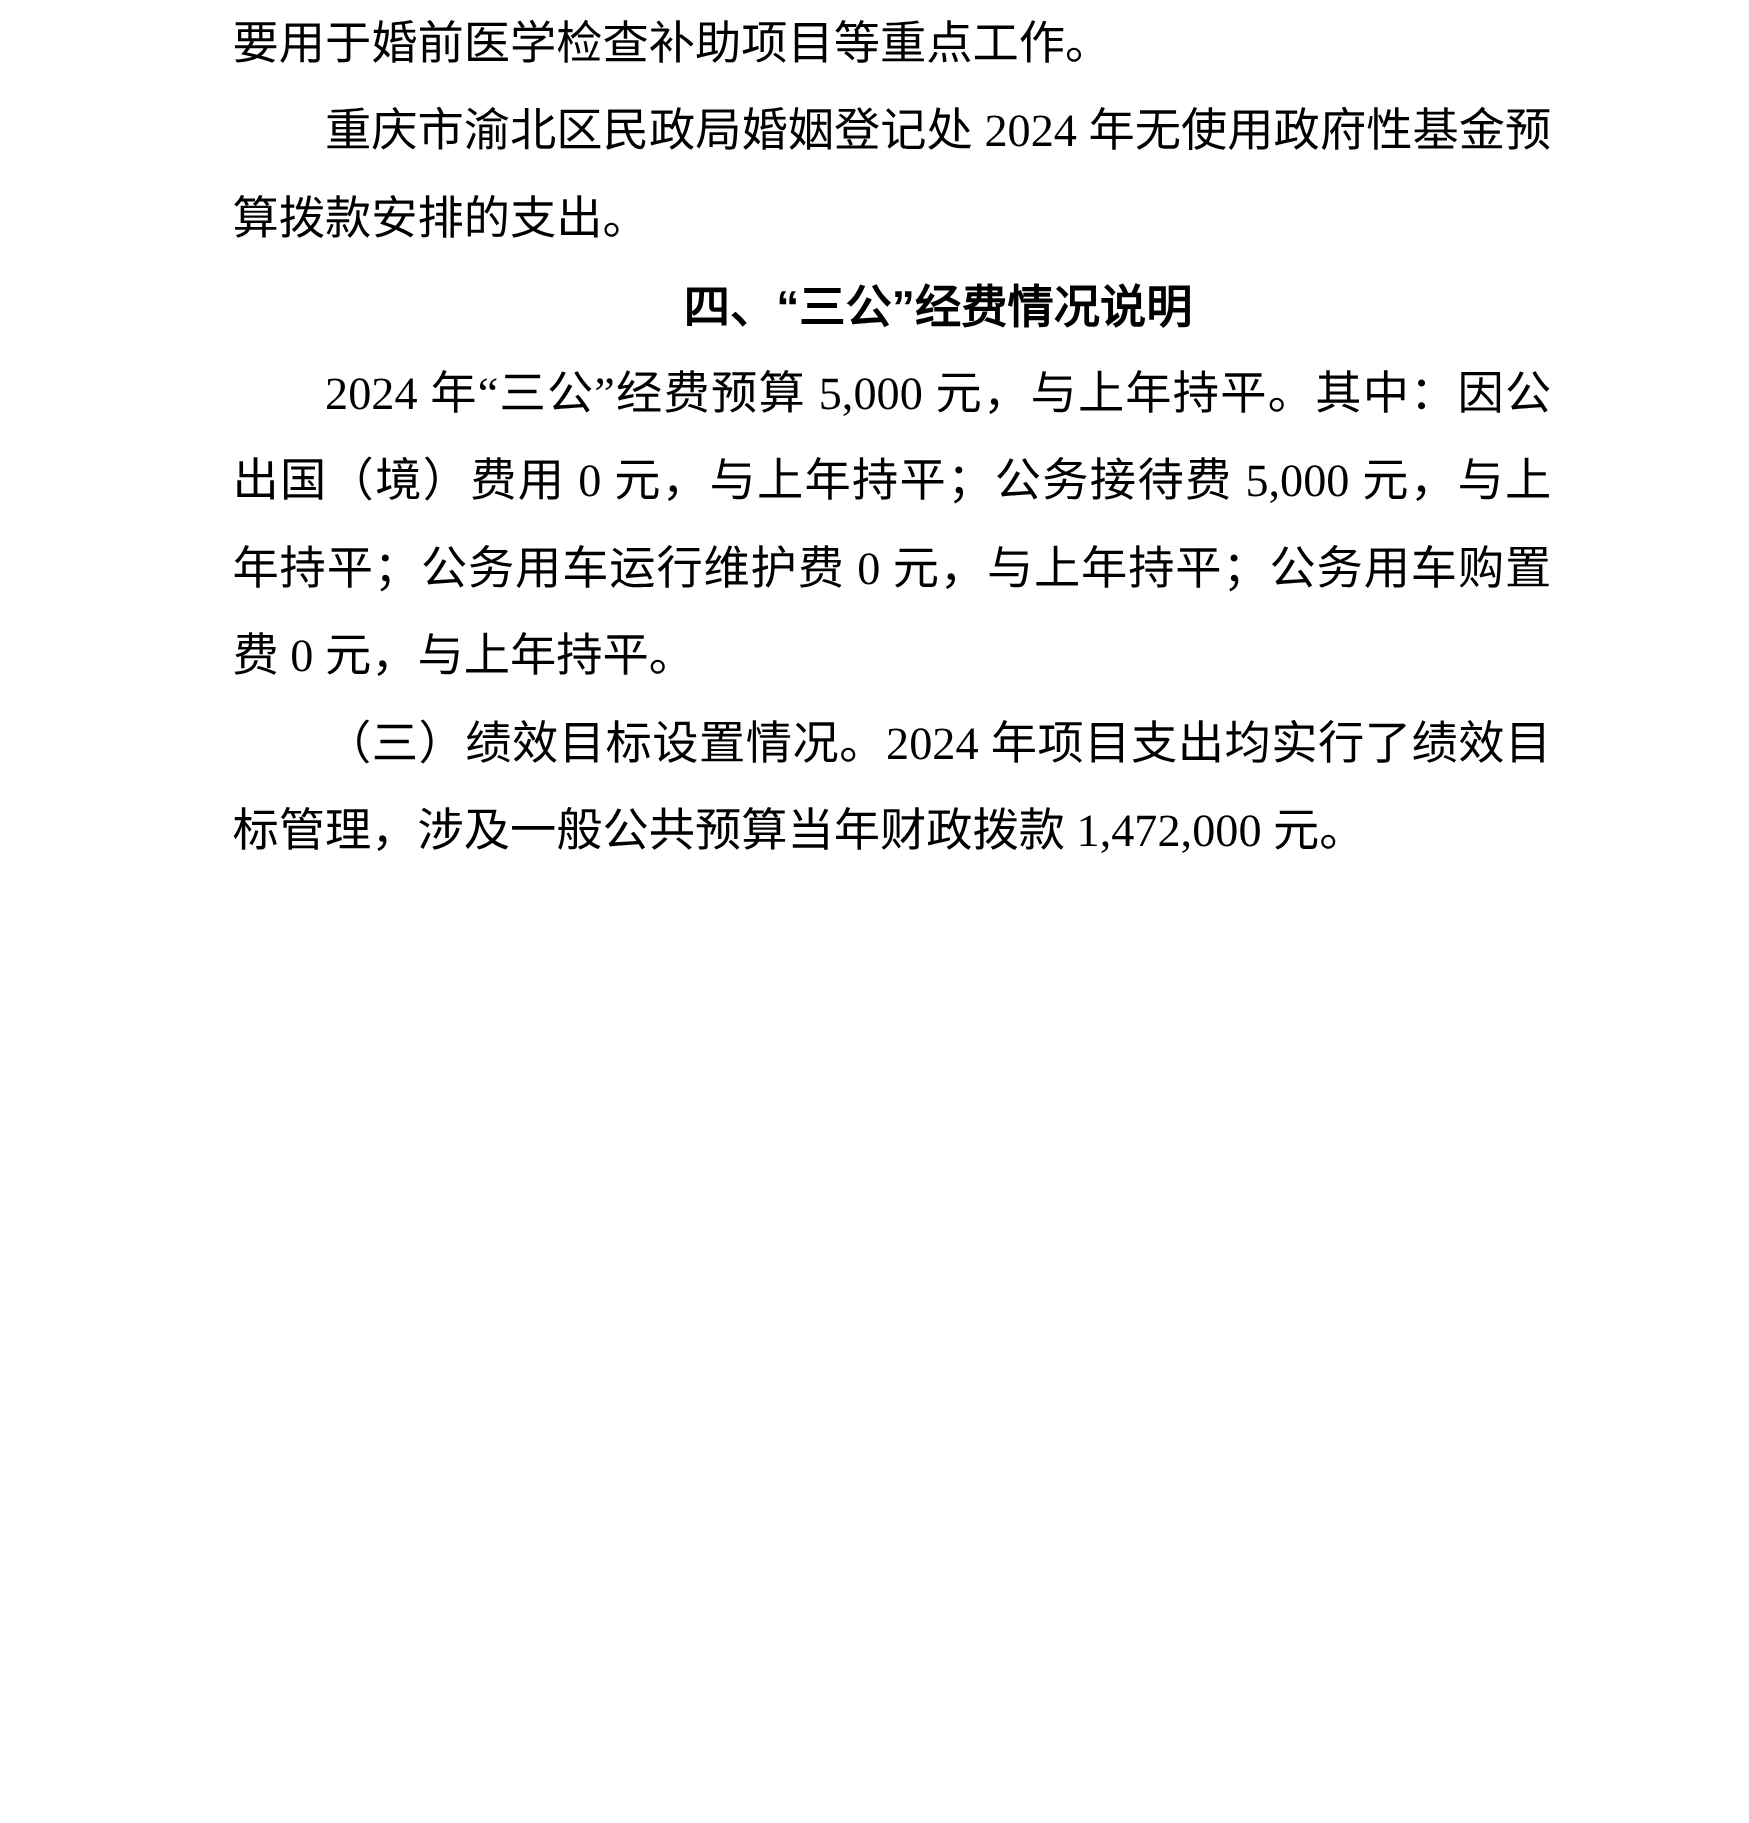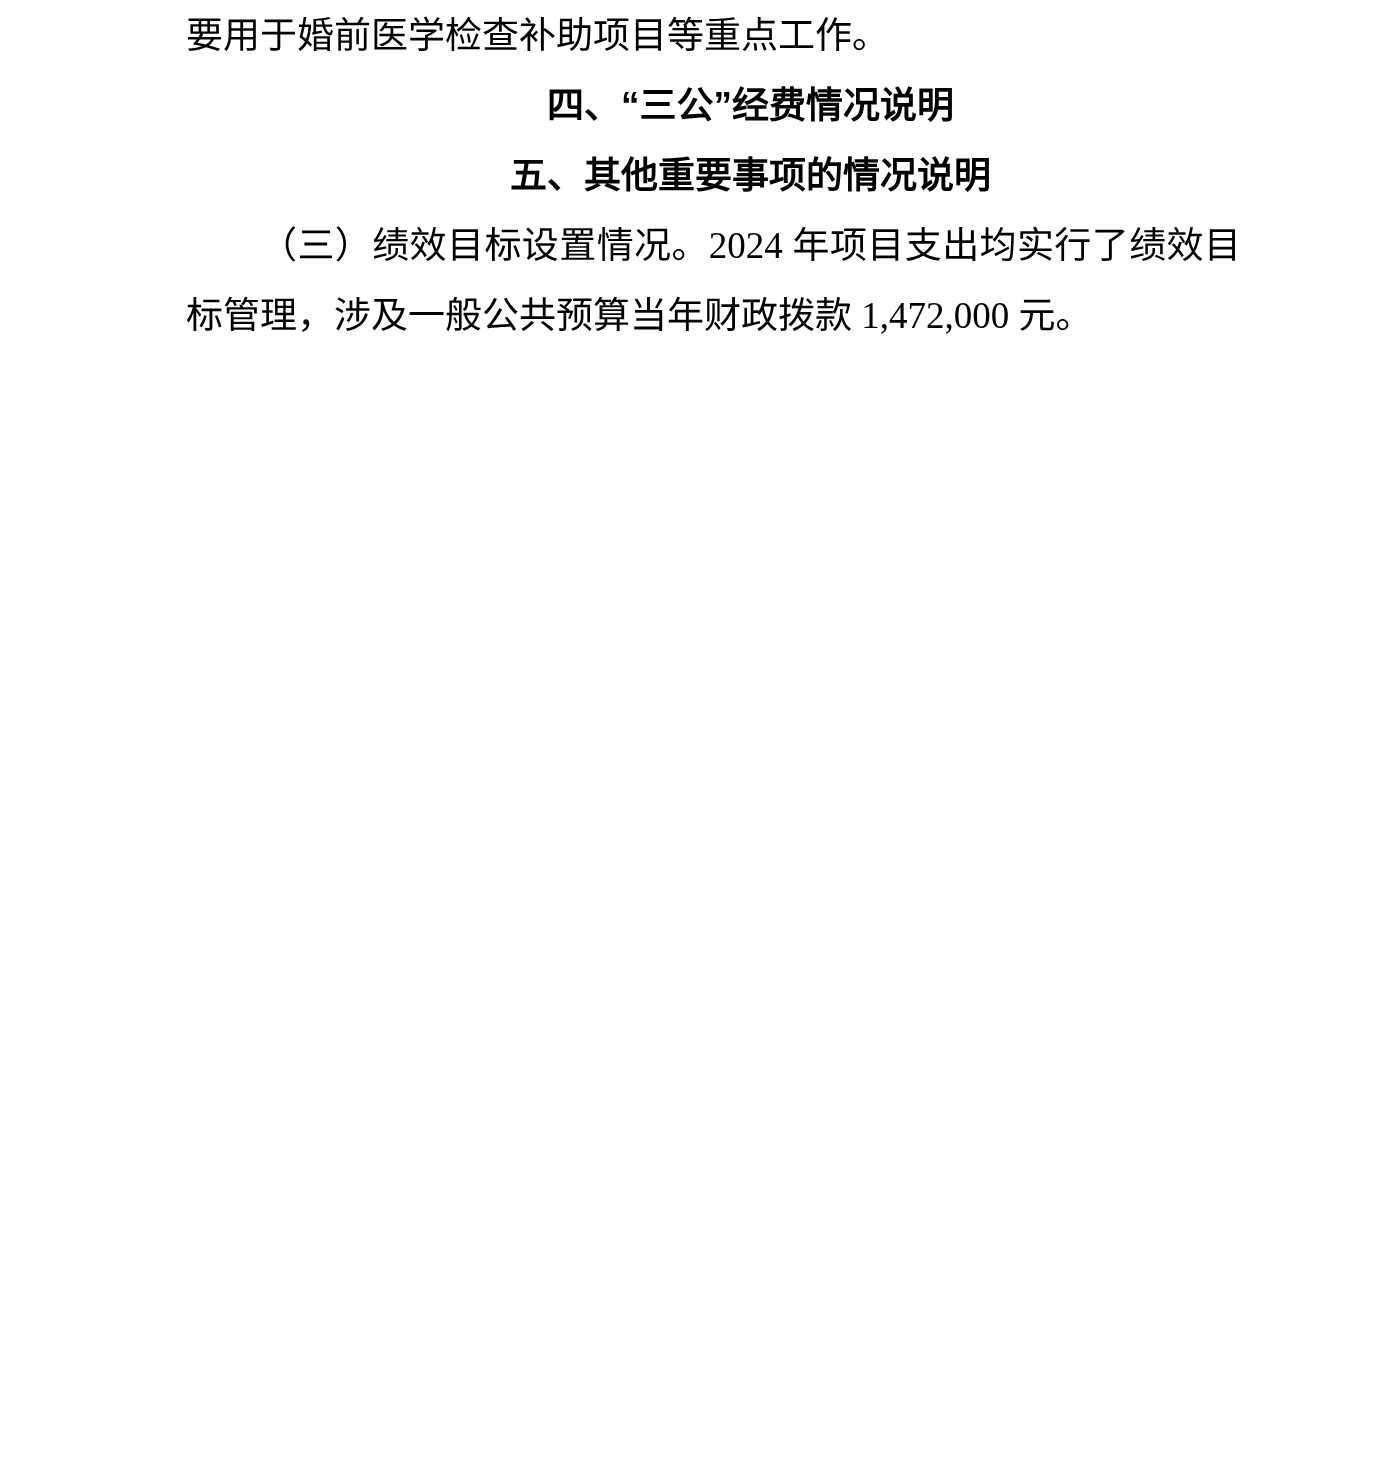--- a/index.html
+++ b/index.html
@@ -45,17 +45,18 @@
     text-align: center;
     color: #000000;
   }
 </style>
 </head>
 <body>
 
 <div class="page">
   <div class="content" id="doc-content">
       <p class="body-paragraph no-indent">要用于婚前医学检查补助项目等重点工作。</p>
+      <p class="body-paragraph">重庆市渝北区民政局婚姻登记处 2024 年无使用政府性基金预算拨款安排的支出。</p>
       <h2 class="section-heading">四、“三公”经费情况说明</h2>
-      <h2 class="section-heading">五、其他重要事项的情况说明</h2>
+      <p class="body-paragraph">2024 年“三公”经费预算 5,000 元，与上年持平。其中：因公出国（境）费用 0 元，与上年持平；公务接待费 5,000 元，与上年持平；公务用车运行维护费 0 元，与上年持平；公务用车购置费 0 元，与上年持平。</p>
       <p class="body-paragraph">（三）绩效目标设置情况。2024 年项目支出均实行了绩效目标管理，涉及一般公共预算当年财政拨款 1,472,000 元。</p>
     </div>
 </div>
 
 </body></html>

